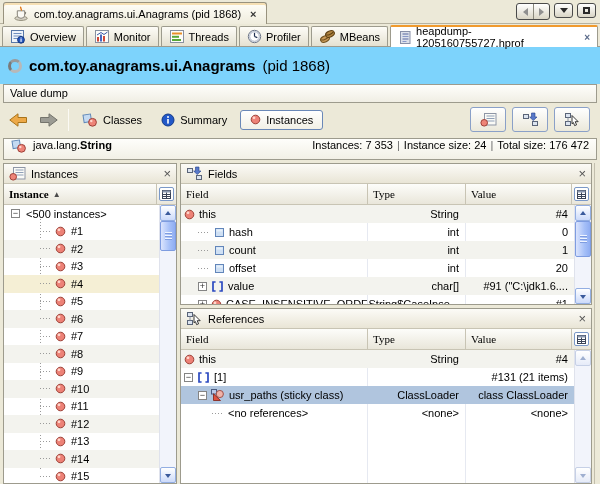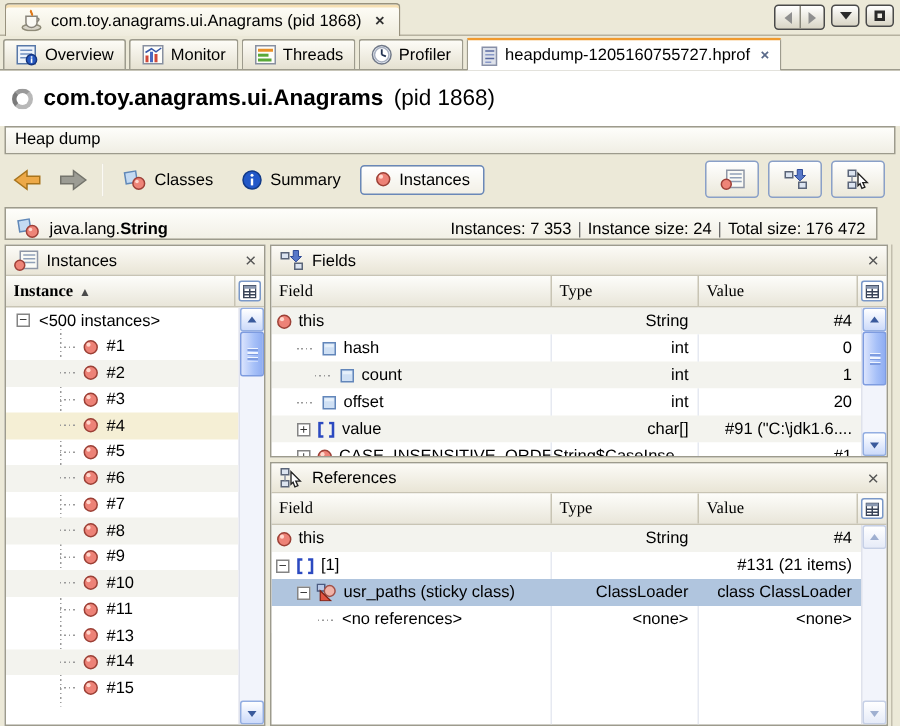--- a/index.html
+++ b/index.html
@@ -24,40 +24,40 @@
 
   
   .view-bar { height:23px; display:flex; align-items:flex-end; padding-left:2px; border-bottom:1px solid #9d9b8d; background:#ece9d8; position:relative; }
   .vtab { display:flex; align-items:center; gap:4px; height:20px; padding:0 7px; margin-right:2px;
           background:linear-gradient(#fdfcf7,#e5e1d1); border:1px solid #9d9b8d; border-bottom:none; border-radius:2px 2px 0 0; }
   .vtab.active { height:22px; background:#fff; border-top:2px solid #f09a2e; margin-bottom:-1px; z-index:2; }
   .vclose { color:#5a6a8a; font-weight:bold; font-size:10px; margin-left:3px; }
   .tico { display:inline-flex; }
 
   
-  .title-area { height:37px; background:#ffffff; display:flex; align-items:center; padding-left:8px; gap:7px; }
+  .title-area { height:37px; background:#7dd3fc; display:flex; align-items:center; padding-left:8px; gap:7px; }
   .ring { width:14px; height:14px; border-radius:50%; border:3px solid #b8b8b8; border-left-color:#7a7a7a; border-top-color:#9a9a9a; }
   .page-title { font-size:15px; font-weight:bold; }
   .page-title-suffix { font-size:15px; font-weight:normal; }
 
   
   .heap-bar { margin:0 3px; height:19px; border:1px solid #9d9b8d; background:linear-gradient(#fefefb,#f0eee4); line-height:17px; padding-left:6px; }
 
   
   .toolbar { height:33px; display:flex; align-items:center; padding:0 6px; gap:7px; background:#ece9d8; }
   .navbtn { display:grid; place-items:center; width:24px; height:22px; }
   .tsep { width:1px; height:22px; background:#c9c5b4; border-right:1px solid #fbfaf4; }
   .tbtn { display:flex; align-items:center; gap:5px; padding:3px 5px; border:1px solid transparent; border-radius:3px; }
   .tbtn.selected { border:1px solid #6a88b8; background:linear-gradient(#ffffff,#f2f0e6); padding:3px 9px; }
   .tb-right { margin-left:auto; display:flex; gap:6px; margin-right:4px; }
   .ibtn { width:36px; height:25px; border:1px solid #8aa0c8; border-radius:3px; background:linear-gradient(#ffffff,#ebe8da); display:grid; place-items:center; }
 
   
-  .class-bar { margin:2px 15px 0 3px; height:22px; border:1px solid #9d9b8d; background:linear-gradient(#fefefb,#f2f0e6);
-               display:flex; align-items:flex-end; padding:0 7px; gap:6px; }
+  .class-bar { margin:2px 3px 0 3px; height:22px; border:1px solid #9d9b8d; background:linear-gradient(#fefefb,#f2f0e6);
+               display:flex; align-items:flex-start; padding:0 7px; gap:6px; }
   .class-name { font-weight:bold; }
   .stats { margin-left:auto; display:flex; gap:4px; align-items:center; }
   .stat-div { color:#6a6a6a; }
 
   
   .main { position:absolute; top:163px; left:0; right:0; bottom:0; display:flex; padding-left:3px; }
   .panel { background:#fff; border:1px solid #9d9b8d; display:flex; flex-direction:column; overflow:hidden; }
   .p-instances { width:174px; flex:0 0 174px; }
   .right-col { flex:1; display:flex; flex-direction:column; margin-left:3px; }
   .p-fields { height:142px; flex:0 0 142px; }
@@ -197,20 +197,35 @@
     <span class="tico">
         <svg width="15" height="15" viewBox="0 0 15 15">
           <circle cx="7.5" cy="7.5" r="6.2" fill="#f2f6fc" stroke="#707888"></circle>
           <circle cx="7.5" cy="7.5" r="4.8" fill="#fff" stroke="#a8b0c0"></circle>
           <line x1="7.5" y1="7.5" x2="7.5" y2="3.8" stroke="#203050" stroke-width="1.2"></line>
           <line x1="7.5" y1="7.5" x2="10.3" y2="8.6" stroke="#203050" stroke-width="1.2"></line>
         </svg>
       </span>
     <span>Profiler</span>
   </div>
+  <div class="vtab">
+    <span class="tico">
+        <svg width="17" height="15" viewBox="0 0 17 15">
+          <g transform="rotate(-24 6 10)">
+            <ellipse cx="6" cy="10" rx="4.6" ry="3" fill="#c89858" stroke="#6e501e"></ellipse>
+            <path d="M2 9.4 Q6 11.4 10 9.4" fill="none" stroke="#6e501e"></path>
+          </g>
+          <g transform="rotate(-24 11 5)">
+            <ellipse cx="11" cy="5" rx="4.6" ry="3" fill="#b08440" stroke="#5e4014"></ellipse>
+            <path d="M7 4.4 Q11 6.4 15 4.4" fill="none" stroke="#5e4014"></path>
+          </g>
+        </svg>
+      </span>
+    <span>MBeans</span>
+  </div>
   <div class="vtab active">
     <span class="tico">
         <svg width="14" height="15" viewBox="0 0 14 15">
           <rect x="2.5" y="1.5" width="9.5" height="12" fill="#dde1ea" stroke="#8890a8"></rect>
           <line x1="4.5" y1="4" x2="10.5" y2="4" stroke="#5868a0"></line>
           <line x1="4.5" y1="6.5" x2="10.5" y2="6.5" stroke="#8898c8"></line>
           <line x1="4.5" y1="9" x2="10.5" y2="9" stroke="#5868a0"></line>
           <line x1="4.5" y1="11.5" x2="8.5" y2="11.5" stroke="#8898c8"></line>
         </svg>
       </span>
@@ -218,21 +233,21 @@
     <span class="vclose">×</span>
   </div>
 </div>
 
 <div class="title-area">
   <span class="ring"></span>
   <span class="page-title">com.toy.anagrams.ui.Anagrams</span>
   <span class="page-title-suffix">(pid 1868)</span>
 </div>
 
-<div class="heap-bar">Heap dump</div>
+<div class="heap-bar">Value dump</div>
 
 <div class="toolbar">
   <span class="navbtn">
       <span class="tico">
         <svg width="20" height="16" viewBox="0 0 20 16">
           <path d="M18.5 5.5 H10 V1.8 L1.8 8 L10 14.2 V10.5 H18.5 Z" fill="#eda948" stroke="#a8741c"></path>
         </svg>
       </span>
     </span>
   <span class="navbtn">
@@ -473,20 +488,30 @@
           <div class="irow">
             <span class="hstub"></span>
             <span class="ric">
               <svg width="11" height="11" viewBox="0 0 11 11">
                 <circle cx="5.5" cy="5.5" r="4.3" fill="#ed8277" stroke="#9c4036"></circle>
                 <circle cx="4" cy="3.8" r="1.4" fill="#ffd6cc"></circle>
               </svg>
             </span>
             <span class="ilabel">#11</span>
           </div>
+          <div class="irow stripe">
+            <span class="hstub"></span>
+            <span class="ric">
+              <svg width="11" height="11" viewBox="0 0 11 11">
+                <circle cx="5.5" cy="5.5" r="4.3" fill="#ed8277" stroke="#9c4036"></circle>
+                <circle cx="4" cy="3.8" r="1.4" fill="#ffd6cc"></circle>
+              </svg>
+            </span>
+            <span class="ilabel">#12</span>
+          </div>
           <div class="irow">
             <span class="hstub"></span>
             <span class="ric">
               <svg width="11" height="11" viewBox="0 0 11 11">
                 <circle cx="5.5" cy="5.5" r="4.3" fill="#ed8277" stroke="#9c4036"></circle>
                 <circle cx="4" cy="3.8" r="1.4" fill="#ffd6cc"></circle>
               </svg>
             </span>
             <span class="ilabel">#13</span>
           </div>
@@ -575,21 +600,21 @@
                     <rect x="1.5" y="1.5" width="8" height="8" fill="#cfe0f4" stroke="#6286ba"></rect>
                     <rect x="2.5" y="2.5" width="6" height="2" fill="#e6f0fa"></rect>
                   </svg>
                 </span>
                 <span>hash</span>
               </span>
               <span class="c-type">int</span>
               <span class="c-val">0</span>
             </div>
             <div class="trow stripe">
-              <span class="c-field" style="padding-left: 29px;">
+              <span class="c-field" style="padding-left: 17px;">
                 <span class="hstub"></span>
                 <span class="ric">
                   <svg width="11" height="11" viewBox="0 0 11 11">
                     <rect x="1.5" y="1.5" width="8" height="8" fill="#cfe0f4" stroke="#6286ba"></rect>
                     <rect x="2.5" y="2.5" width="6" height="2" fill="#e6f0fa"></rect>
                   </svg>
                 </span>
                 <span>count</span>
               </span>
               <span class="c-type">int</span>

